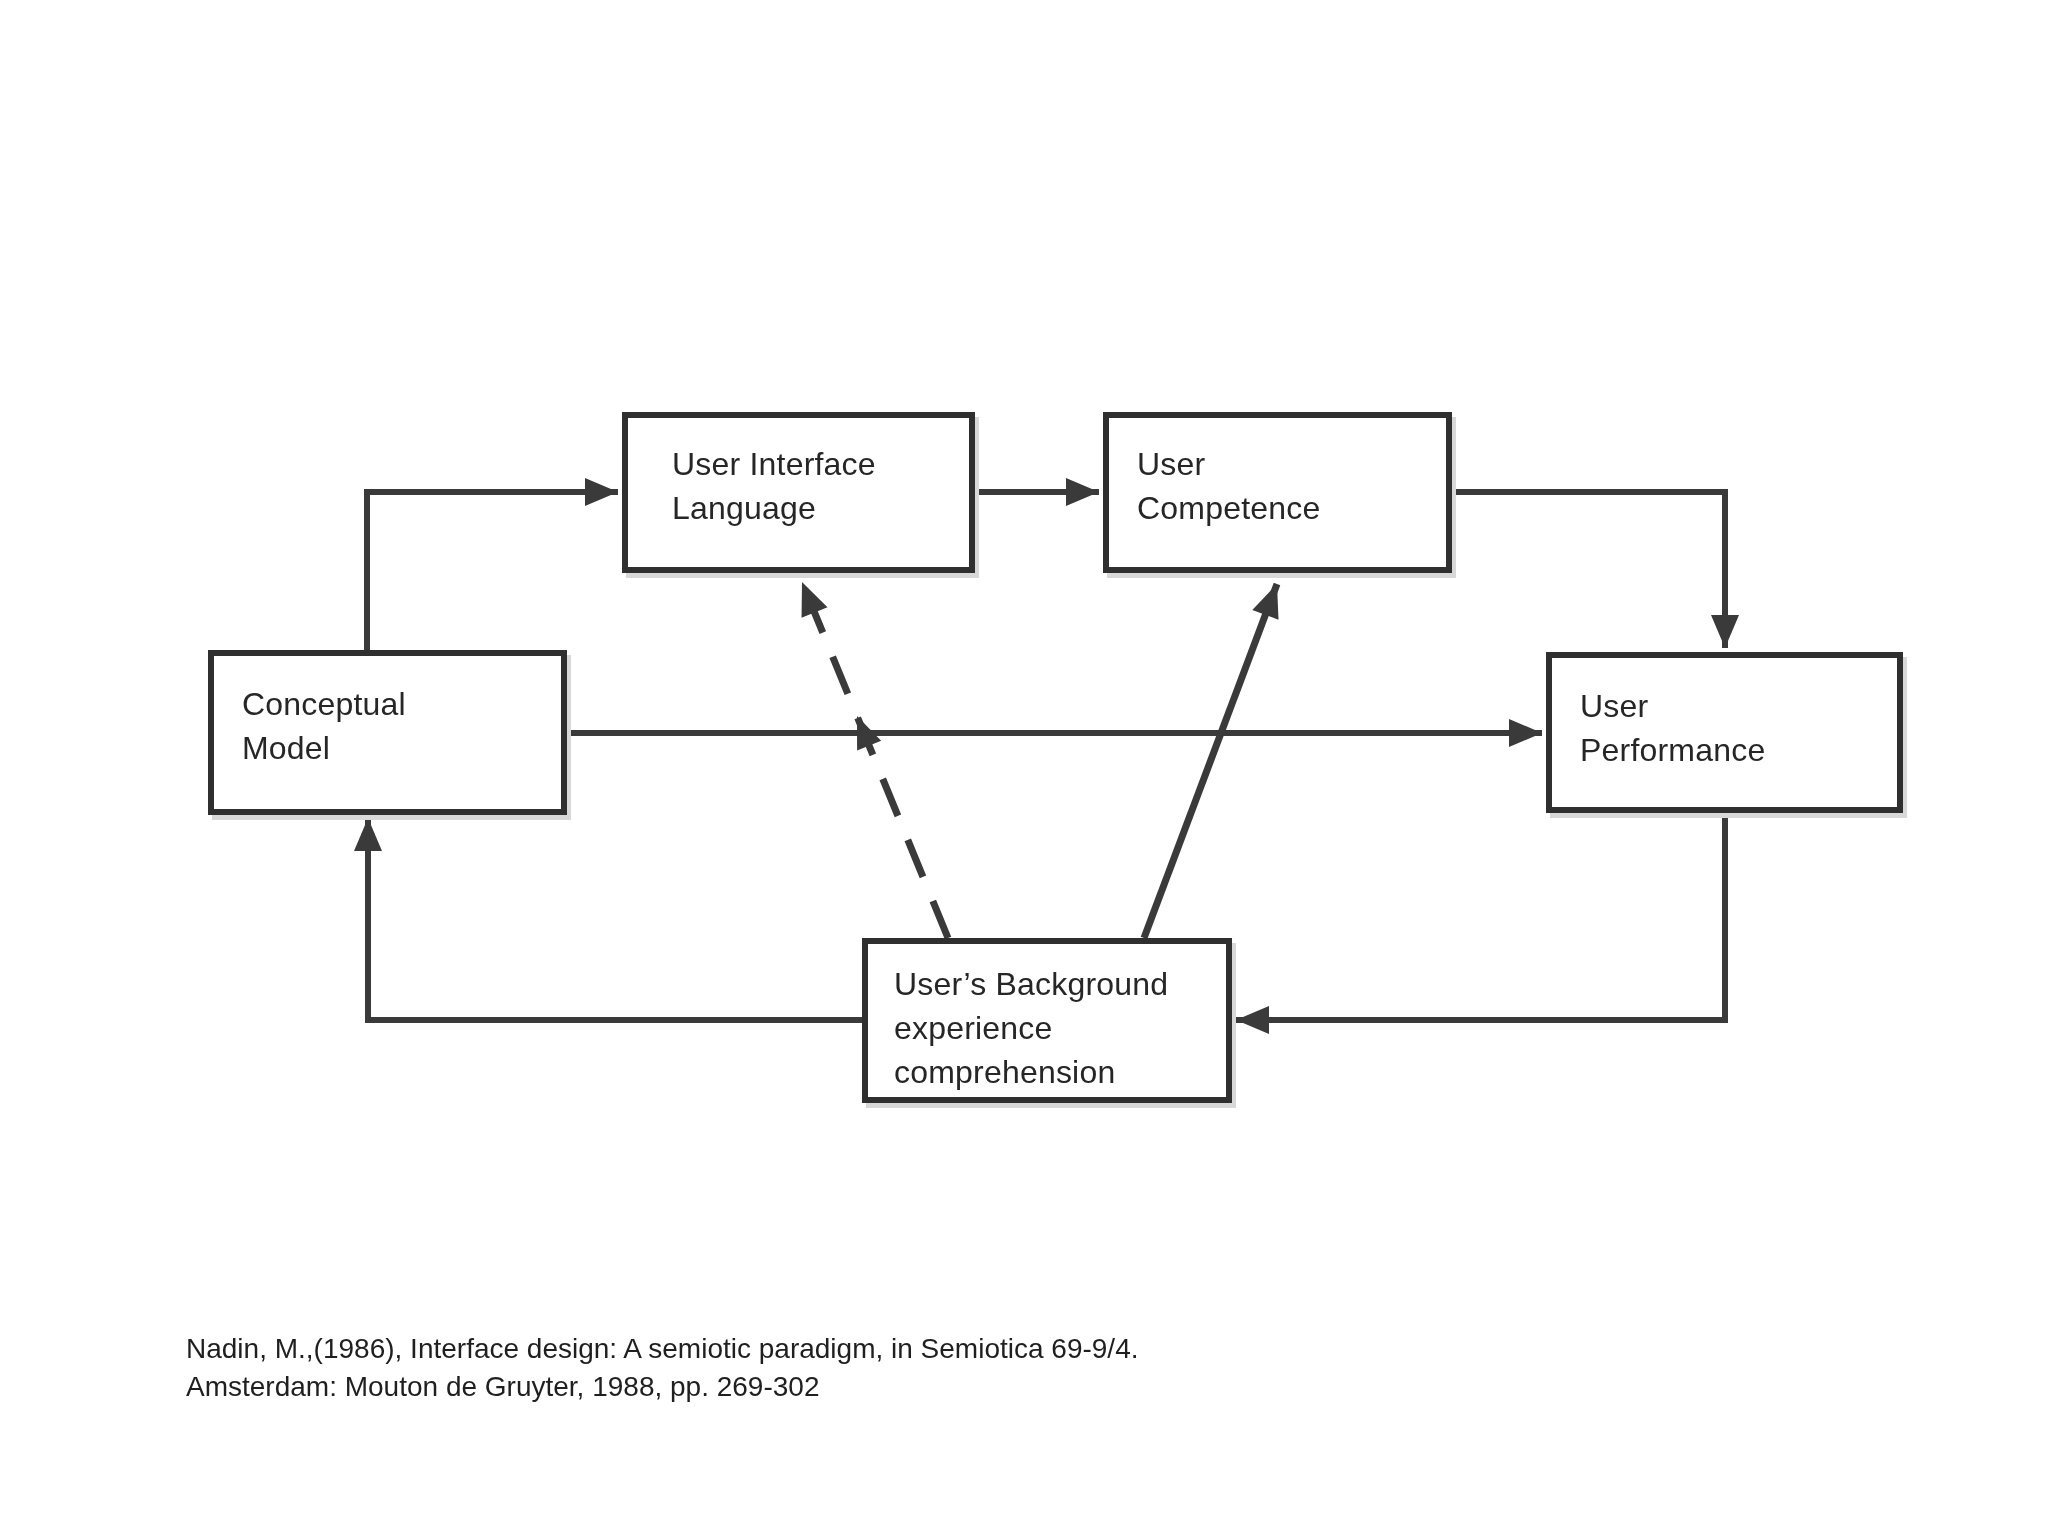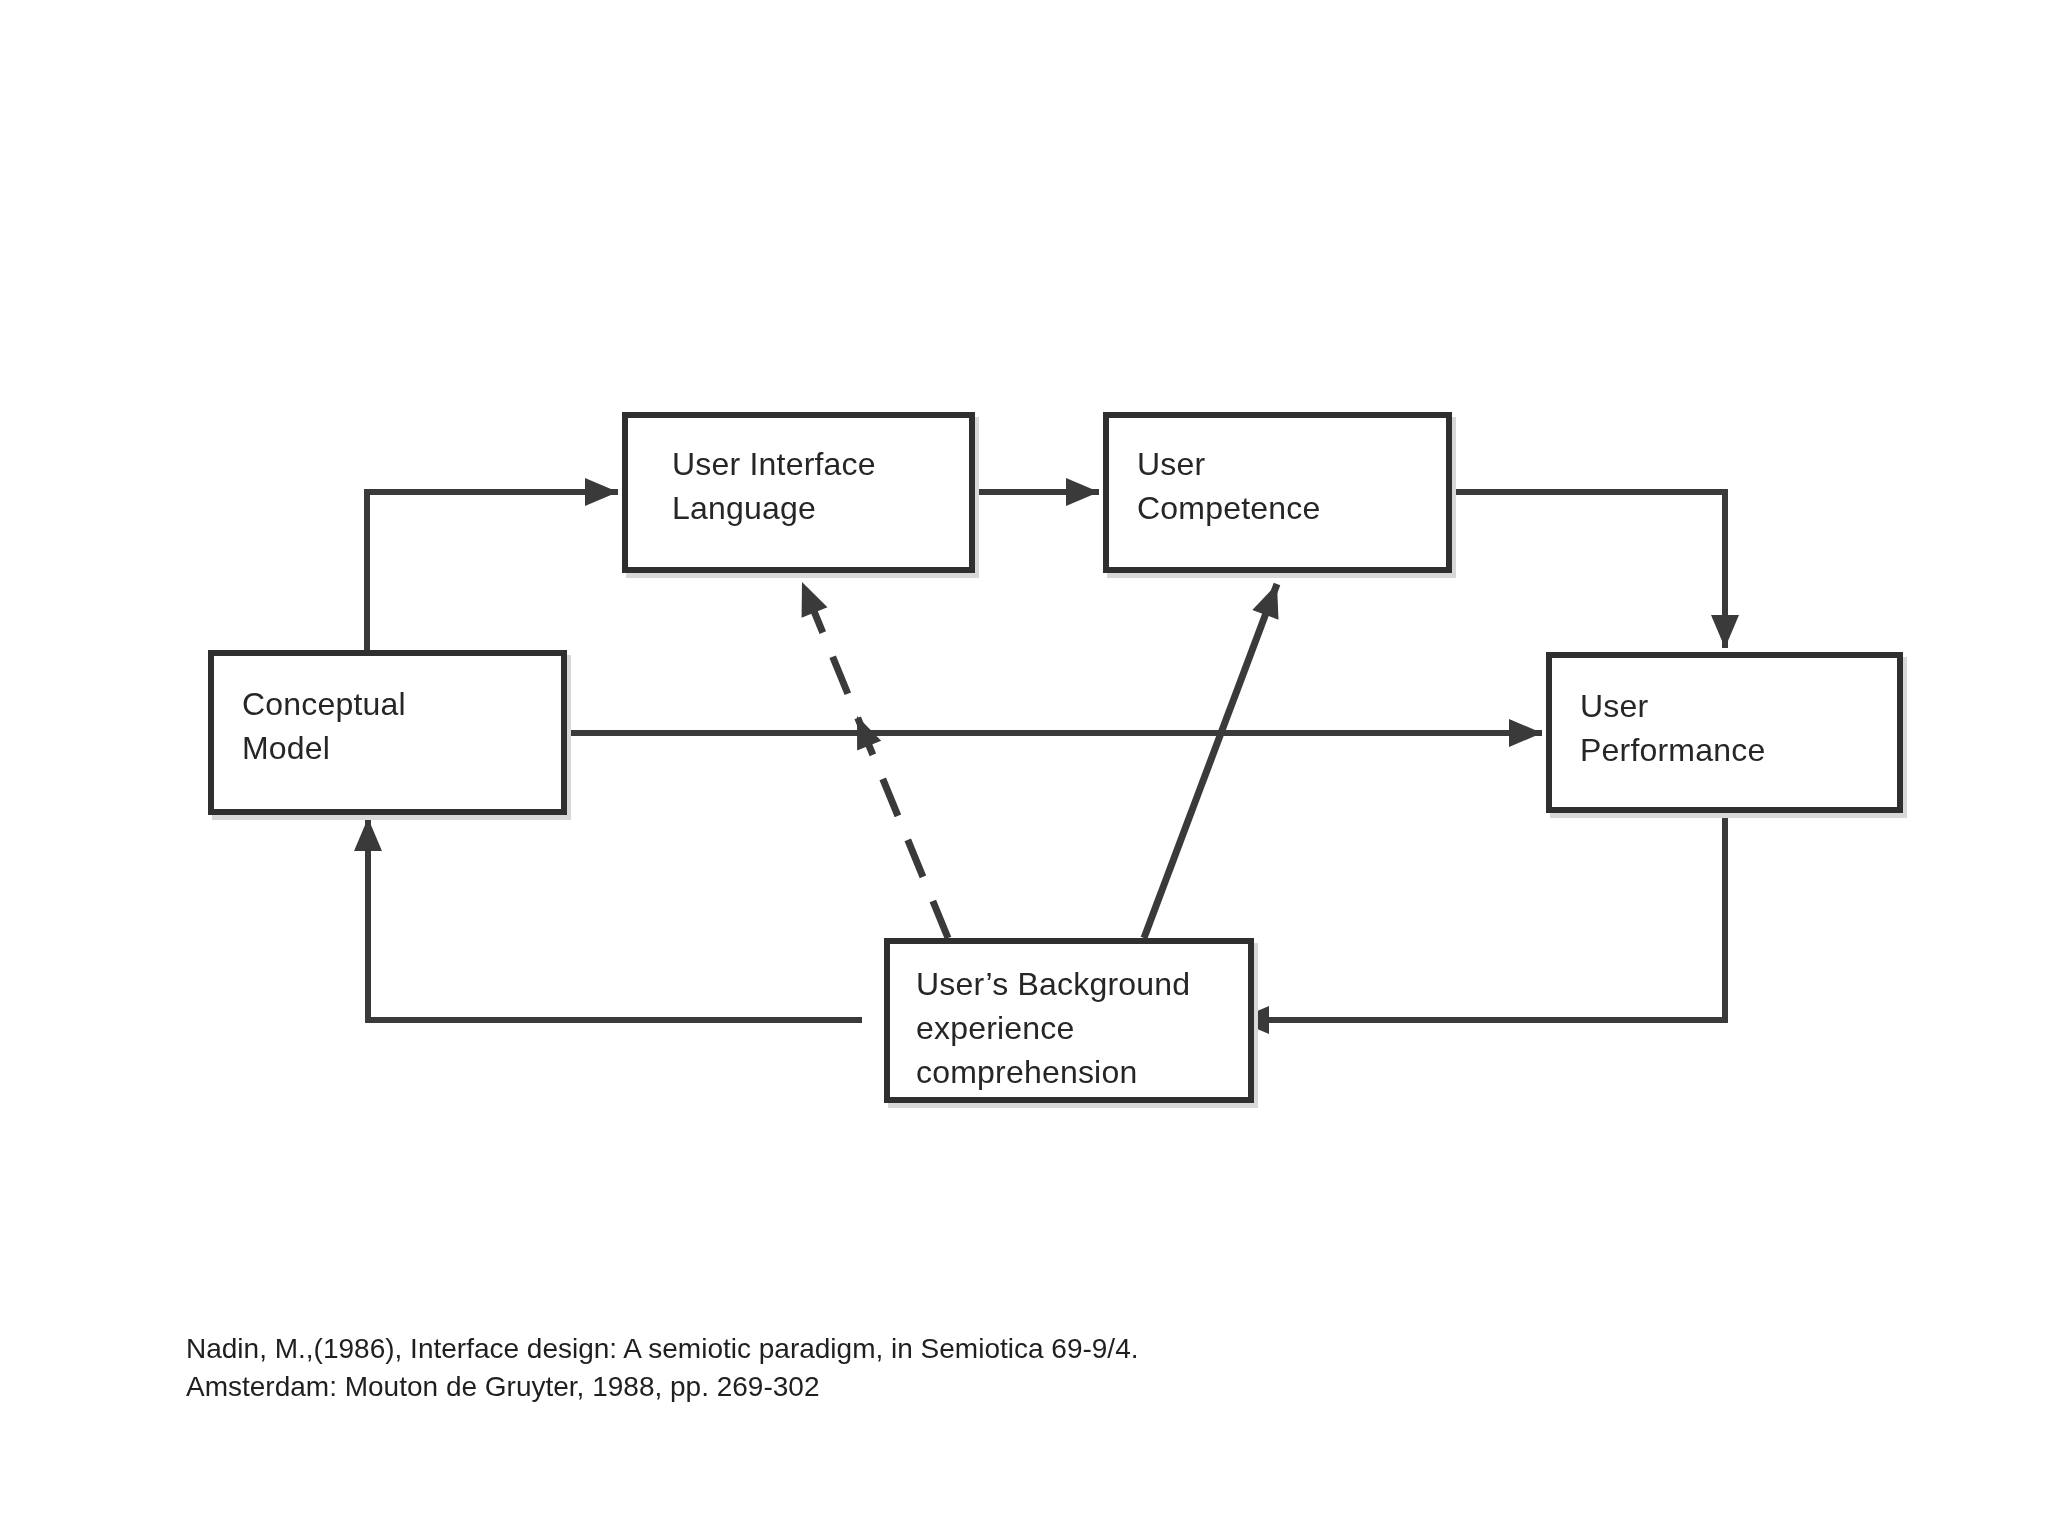--- a/index.html
+++ b/index.html
@@ -39,21 +39,21 @@
     white-space: pre-line;
     color: var(--text, #262626);
     font-size: 32px;
     line-height: 44px;
     letter-spacing: 0.2px;
   }
   .node.n-uil  { left: 622px;  top: 412px; width: 353px; height: 161px; padding: 24px 16px 0 44px; }
   .node.n-uc   { left: 1103px; top: 412px; width: 349px; height: 161px; padding: 24px 16px 0 28px; }
   .node.n-cm   { left: 188px;  top: 650px; width: 359px; height: 165px; padding: 26px 4px 0 28px; margin-left: 20px; }
   .node.n-up   { left: 1546px; top: 652px; width: 357px; height: 161px; padding: 26px 16px 0 28px; }
-  .node.n-ub   { left: 884px;  top: 938px; width: 370px; height: 165px; padding: 18px 12px 0 26px; }
+  .node.n-ub   { left: 862px;  top: 938px; width: 370px; height: 165px; padding: 18px 12px 0 26px; }
   .citation {
     position: absolute;
     left: 186px;
     top: 1330px;
     width: 1100px;
     color: #1f1f1f;
     font-size: 28px;
     line-height: 38px;
   }
   .citation .italic { }

